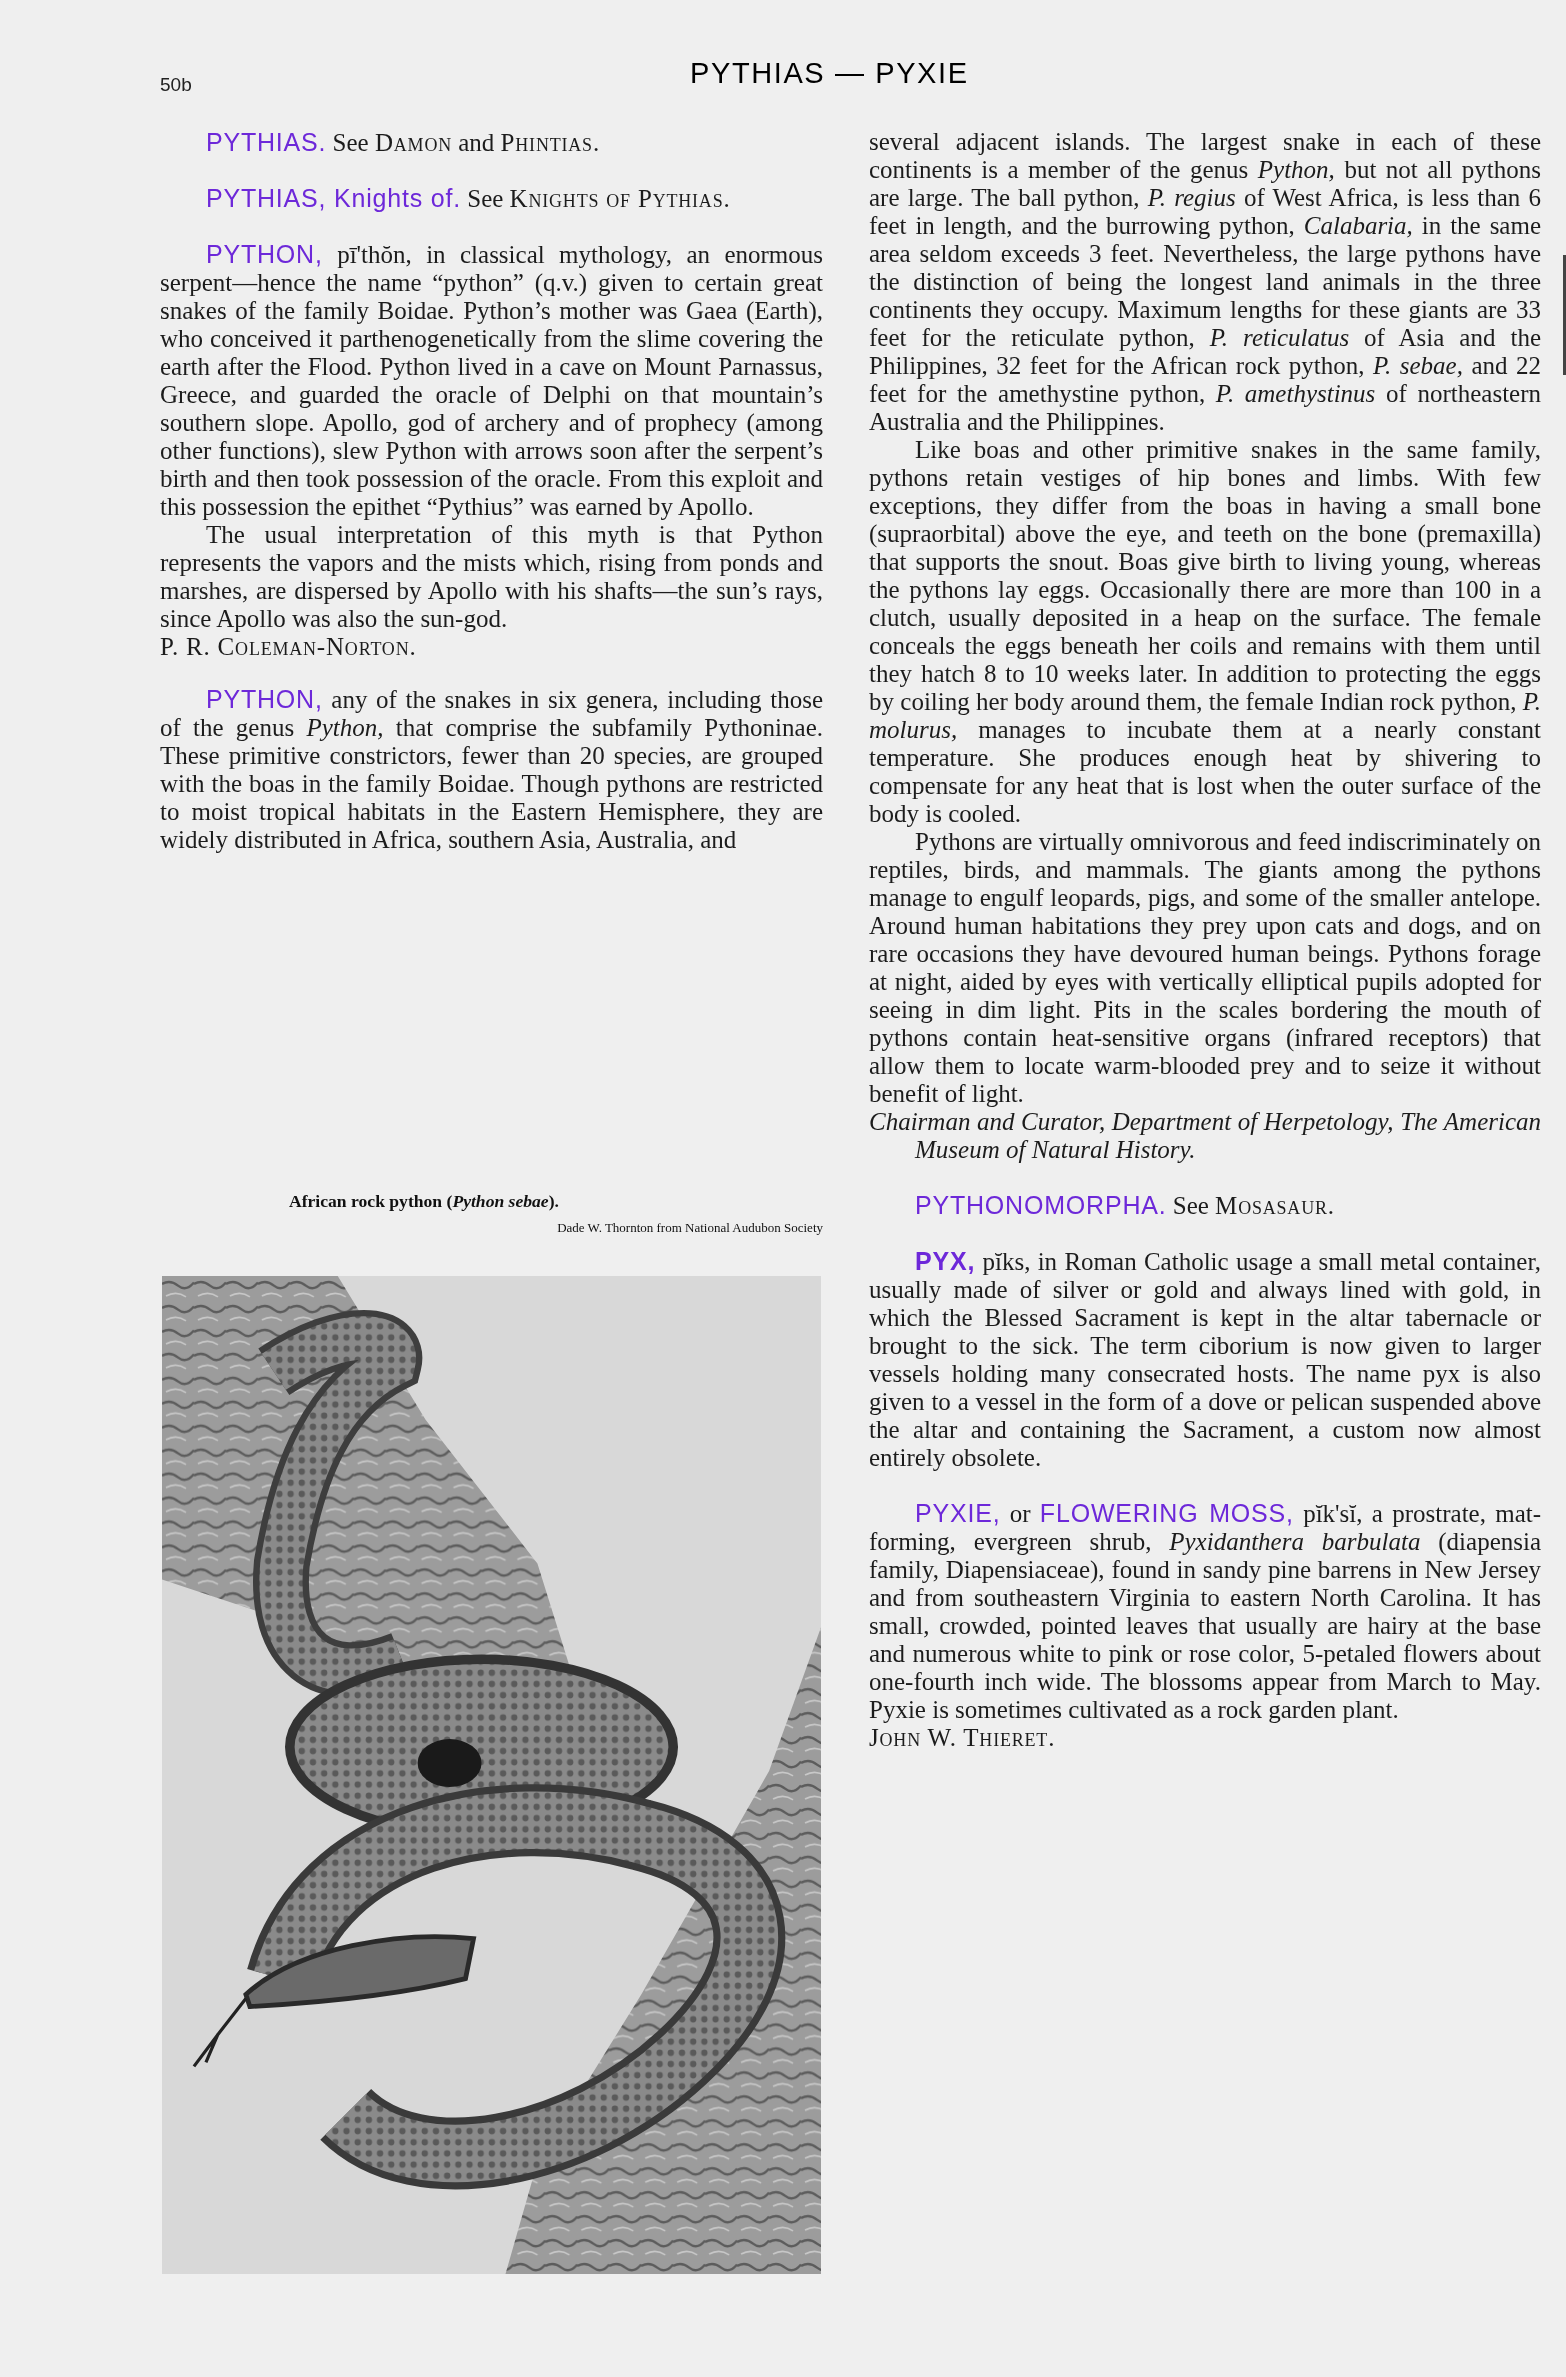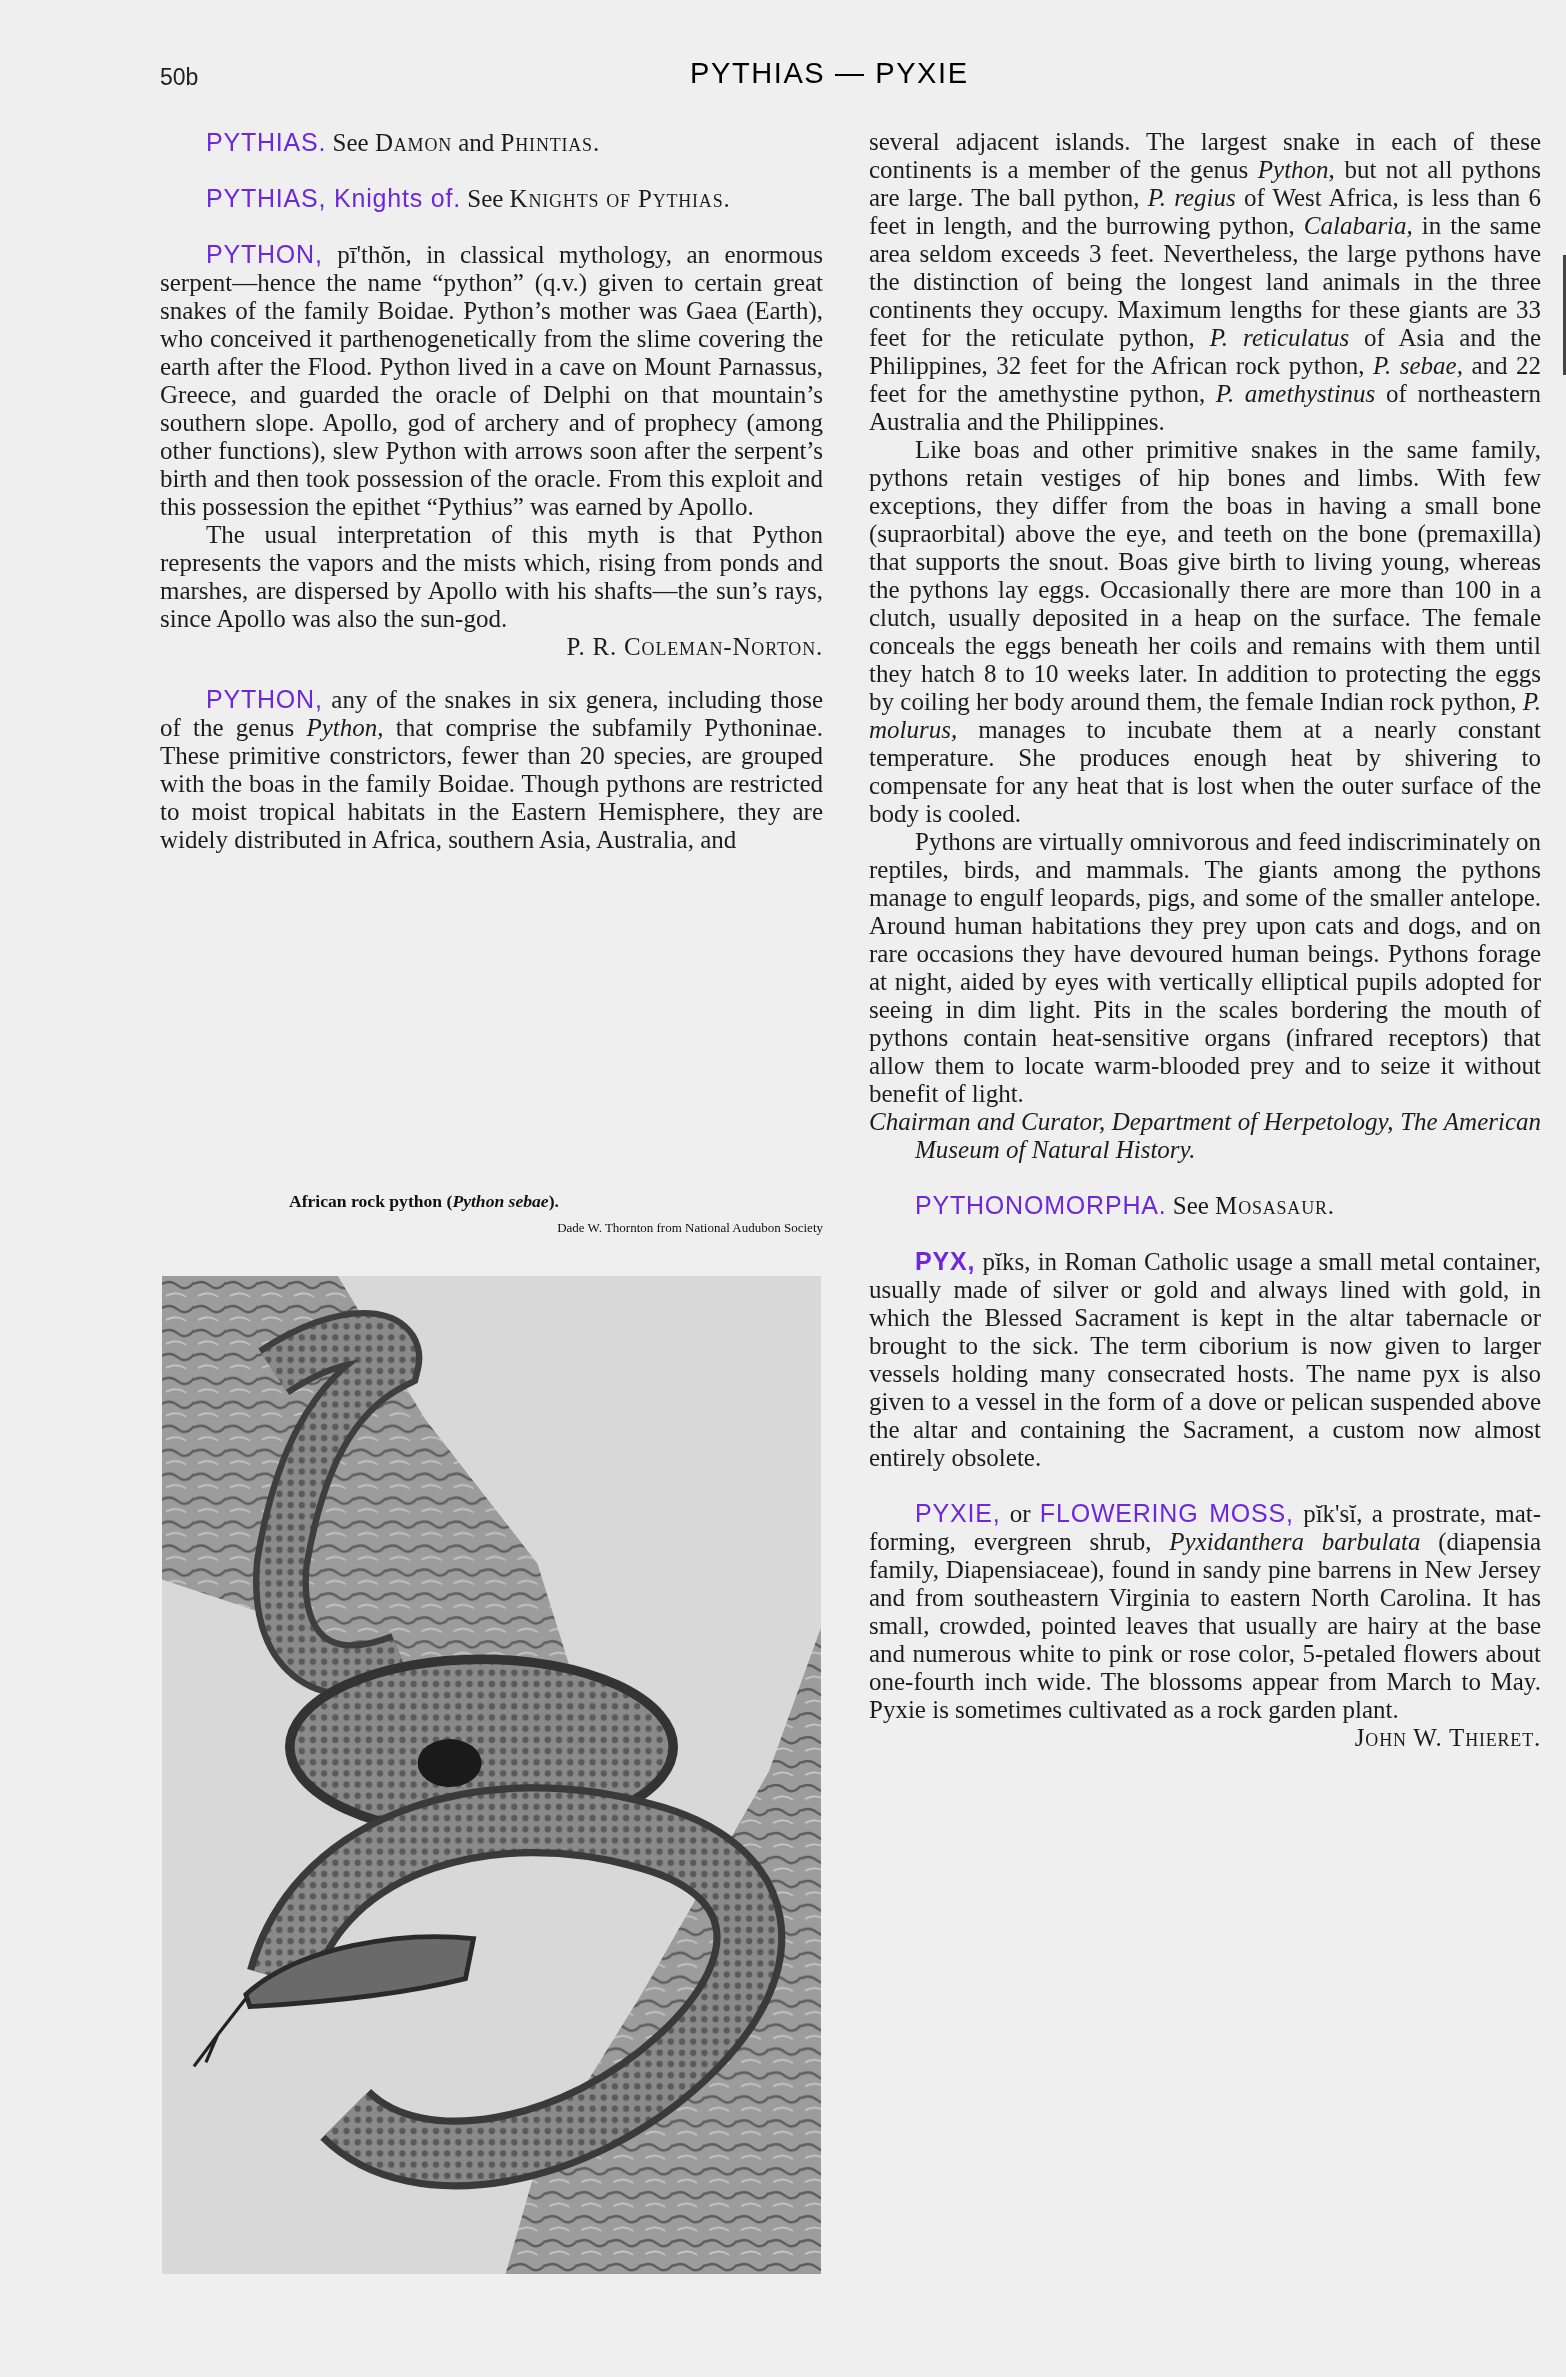--- a/index.html
+++ b/index.html
@@ -11,22 +11,22 @@
       color: #1c1c1c;
     }
     .page-edge {
       position: absolute; left: 1563px; top: 255px; width: 3.2px; height: 120px;
       background: #444;
     }
     .running-head {
       position: absolute; top: 54px; left: 0; width: 1566px; height: 40px;
     }
     .page-num {
-      position: absolute; left: 160px; top: 10px;
-      font-family: "Liberation Sans", sans-serif; font-size: 23px; color: #222;
+      position: absolute; left: 160px; top: 20px;
+      font-family: "Liberation Sans", sans-serif; font-size: 19px; color: #222;
     }
     .page-title {
       position: absolute; left: 690px; top: 3.2px;
       font-family: "Liberation Sans", sans-serif; font-size: 29px; letter-spacing: 1.6px; color: #000000;
     }
     .col {
       position: absolute; top: 128px;
       font-size: 25px; line-height: 28px; text-align: justify;
       hyphens: manual;
     }
@@ -35,21 +35,21 @@
     .entry { margin: 0; }
     .entry p { margin: 0; text-indent: 46px; }
     .entry p.noindent { text-indent: 0; }
     .head {
       font-family: "Liberation Sans", sans-serif; font-weight: normal; font-size: 25px;
       letter-spacing: 0.8px; color: #6d28d9;
     }
     .head.bold { font-weight: bold; }
     .sc { font-variant: small-caps; letter-spacing: 0.8px; }
     .it { font-style: italic; }
-    .sig { text-align: right; text-indent: 0 !important; }
+    .sig { text-indent: 0 !important; }
     .affil { text-indent: 0 !important; padding-left: 46px; text-indent: -46px !important; font-style: italic; }
     .gap-lg { height: 27px; }
     .gap-md { height: 24px; }
     .caption {
       position: absolute; left: 160px; width: 663px; top: 1191px;
       font-family: Liberation Serif, serif; color: #111;
     }
     .caption .title { text-align: left; padding-left: 129px; font-size: 17.6px; font-weight: bold; }
     .caption .credit { text-align: right; font-size: 13px; margin-top: 8px; padding-right: 0; }
     .photo {

